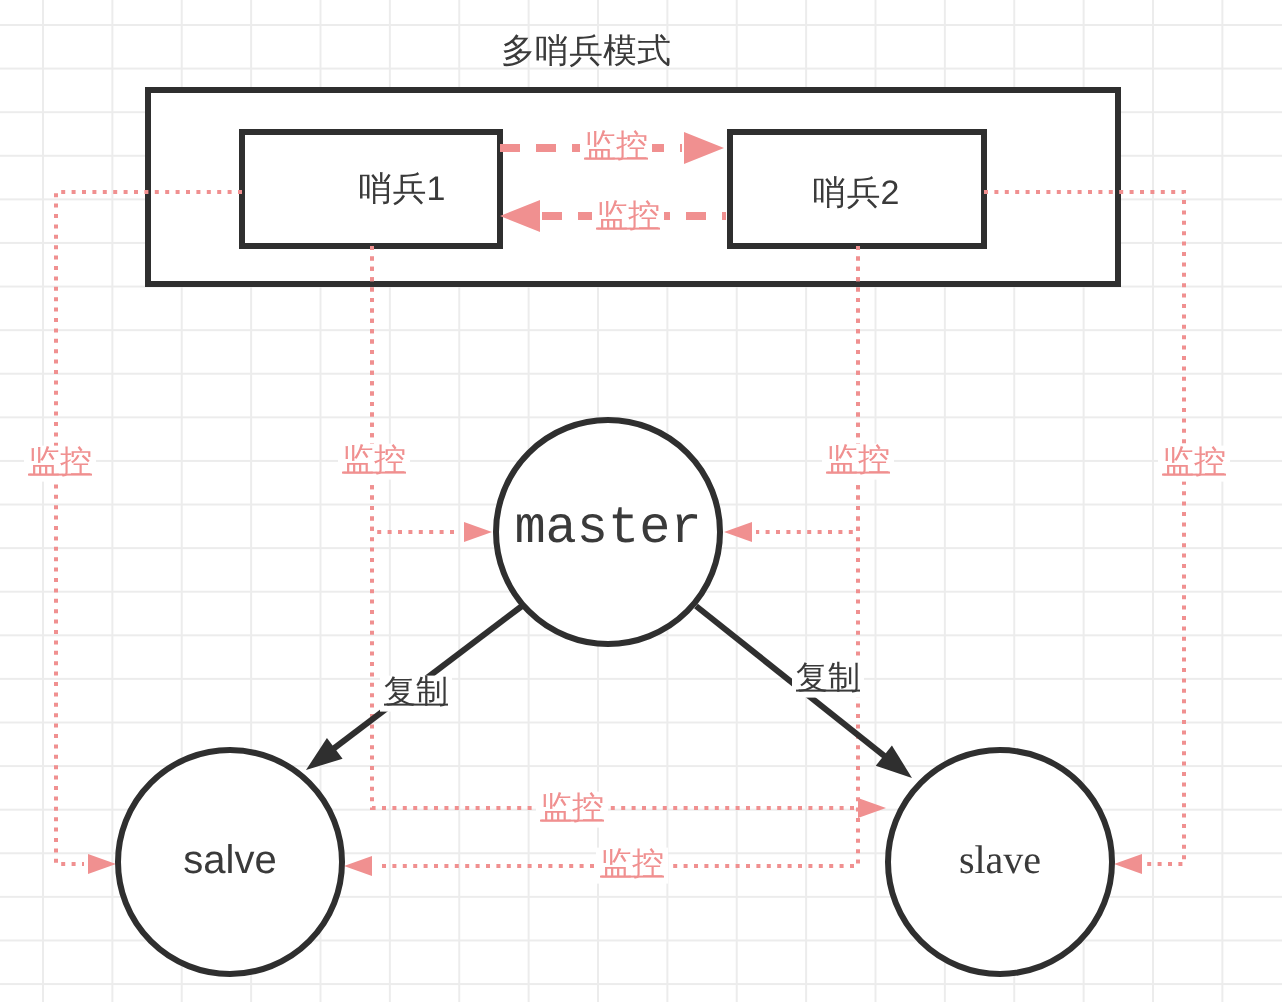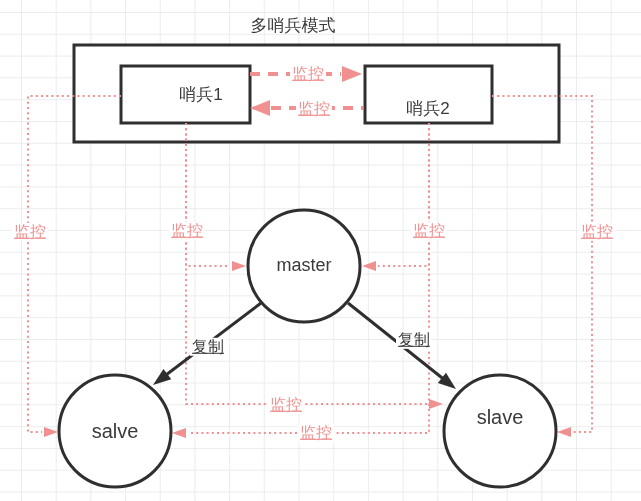--- a/index.html
+++ b/index.html
@@ -26,21 +26,21 @@
     position:absolute;z-index:2;
     transform:translate(-50%,-50%);
     white-space:nowrap;
     color:var(--text);
     line-height:1.15;
   }
   .online{background:#ffffff;padding:0 2px;}
   .pink{color:var(--accent);}
   .t17{font-size:17px;}
   .t16{font-size:16px;text-decoration:underline;}
-  .t22{font-size:18px;}
+  .t22{font-size:26px;font-family:Liberation Mono, monospace;}
   .t20{font-size:20px;}
 </style>
 </head>
 <body>
 
 <div id="stage">
 
   <svg width="641" height="501" viewBox="0 0 641 501">
 
     <rect class="shape" x="74" y="45" width="485" height="97"></rect>
@@ -76,25 +76,25 @@
 
     <path class="blk" d="M261,303 L158,381"></path>
     <polygon class="blk-head" points="0,0 -18,-6.5 -18,6.5" transform="translate(153,385) rotate(143)"></polygon>
     <path class="blk" d="M348,303 L451,385"></path>
     <polygon class="blk-head" points="0,0 -18,-6.5 -18,6.5" transform="translate(456,389) rotate(38.5)"></polygon>
   </svg>
 
   <div class="label t17" style="left:293px;top:26px;">多哨兵模式</div>
 
   <div class="label t17" style="left:201px;top:95px;">哨兵1</div>
-  <div class="label t17" style="left:428px;top:109px;">哨兵2</div>
+  <div class="label t17" style="left:428px;top:97px;">哨兵2</div>
 
   <div class="label t22" style="left:304px;top:265px;">master</div>
   <div class="label t20" style="left:115px;top:431px;">salve</div>
-  <div class="label t20" style="left:500px;top:417px;">slave</div>
+  <div class="label t20" style="left:500px;top:431px;font-family:Liberation Serif, serif;">slave</div>
 
   <div class="label t16 pink online" style="left:308px;top:74px;">监控</div>
   <div class="label t16 pink online" style="left:314px;top:109px;">监控</div>
 
   <div class="label t16 pink online" style="left:30px;top:232px;">监控</div>
   <div class="label t16 pink online" style="left:187px;top:231px;">监控</div>
   <div class="label t16 pink online" style="left:429px;top:231px;">监控</div>
   <div class="label t16 pink online" style="left:597px;top:232px;">监控</div>
 
   <div class="label t16 pink online" style="left:286px;top:405px;">监控</div>

